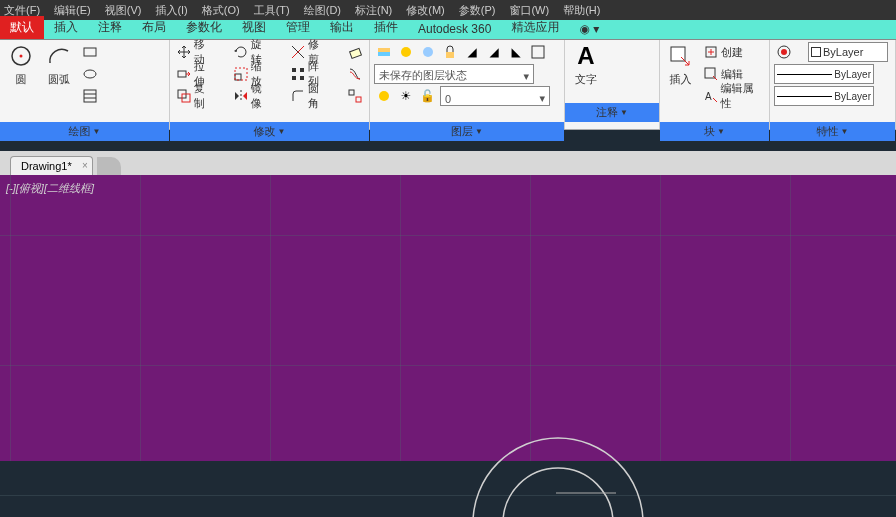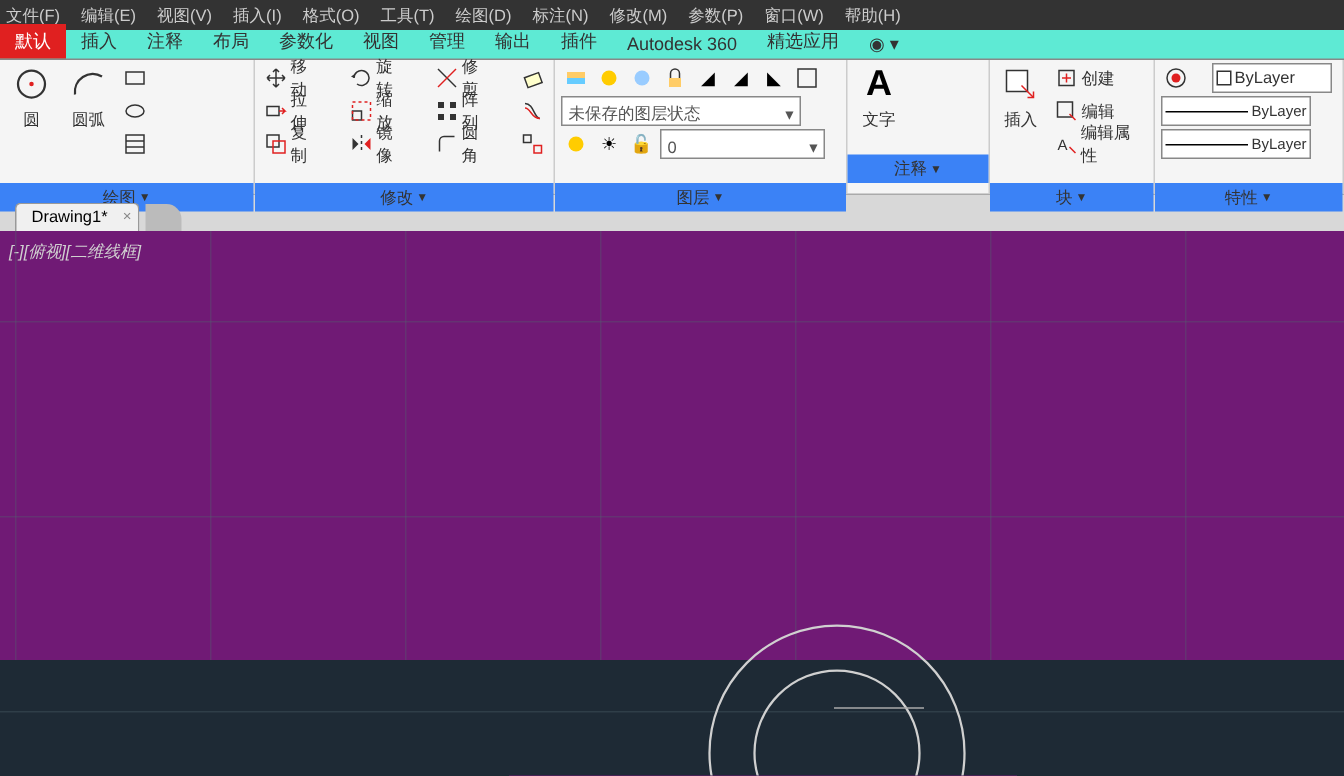--- a/index.html
+++ b/index.html
@@ -23,21 +23,21 @@
   .big-btn .lbl { font-size: 11px; color: #333; margin-top: 2px; }
   
   .small-grid { display: flex; flex-direction: column; gap: 2px; }
   .small-row { display: flex; gap: 14px; align-items: center; }
   .small-btn { width: 20px; height: 20px; display: flex; align-items: center; justify-content: center; cursor: pointer; border: 1px solid transparent; }
   .txt-btn { display: flex; align-items: center; gap: 2px; cursor: pointer; font-size: 11px; color: #333; height: 20px; padding: 0 2px; }
   
   .layer-row { display: flex; gap: 2px; align-items: center; }
   .layer-dd { border: 1px solid #888; background: #fff; height: 20px; width: 160px; display: flex; align-items: flex-end; padding: 0 4px; font-size: 11px; color: #555; cursor: pointer; }
   
-  .tab-bar { background: #d8d8d8; height: 24px; display: flex; align-items: flex-end; padding-left: 10px; }
+  .tab-bar { background: #d8d8d8; height: 24px; display: flex; align-items: flex-end; padding-left: 10px; margin-top: 21px; }
   .doc-tab { background: #f0f0f0; border: 1px solid #999; border-bottom: none; padding: 3px 20px 3px 10px; font-size: 11px; border-radius: 4px 4px 0 0; position: relative; cursor: pointer; }
   .doc-tab .x { position: absolute; right: 4px; top: 3px; font-size: 10px; color: #888; }
   .new-tab { width: 24px; height: 18px; background: #bbb; margin-left: 4px; border-radius: 0 10px 0 0; cursor: pointer; }
   
   .canvas { position: relative; background: #701a75; height: 286px; font-style: italic; }
   .view-label { position: absolute; top: 6px; left: 6px; color: #d0d0d0; font-size: 11px; }
   .grid-line-v { position: absolute; top: 0; bottom: 0; width: 1px; background: rgba(80,100,110,.35); }
   .grid-line-h { position: absolute; left: 0; right: 0; height: 1px; background: rgba(80,100,110,.35); }
   
   svg.circ { position: absolute; }

